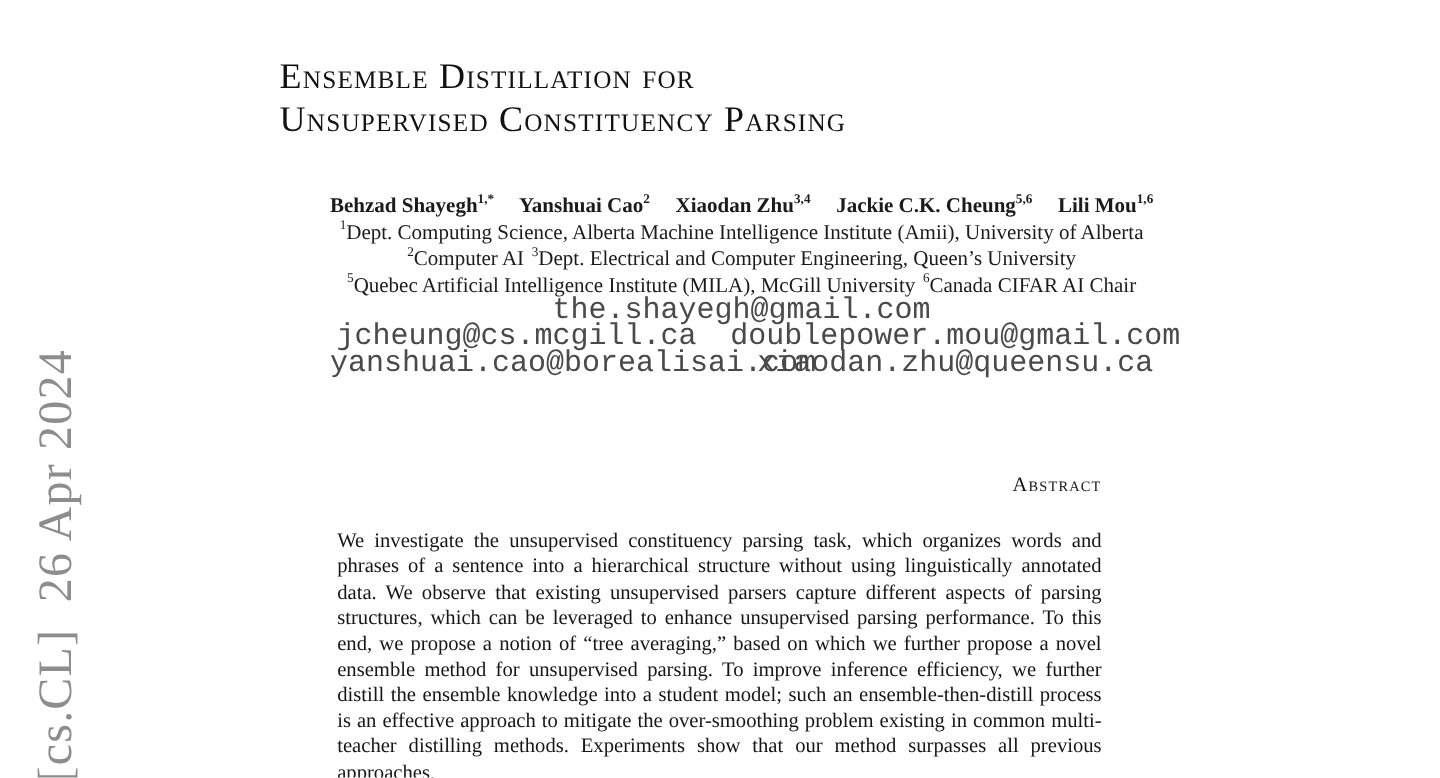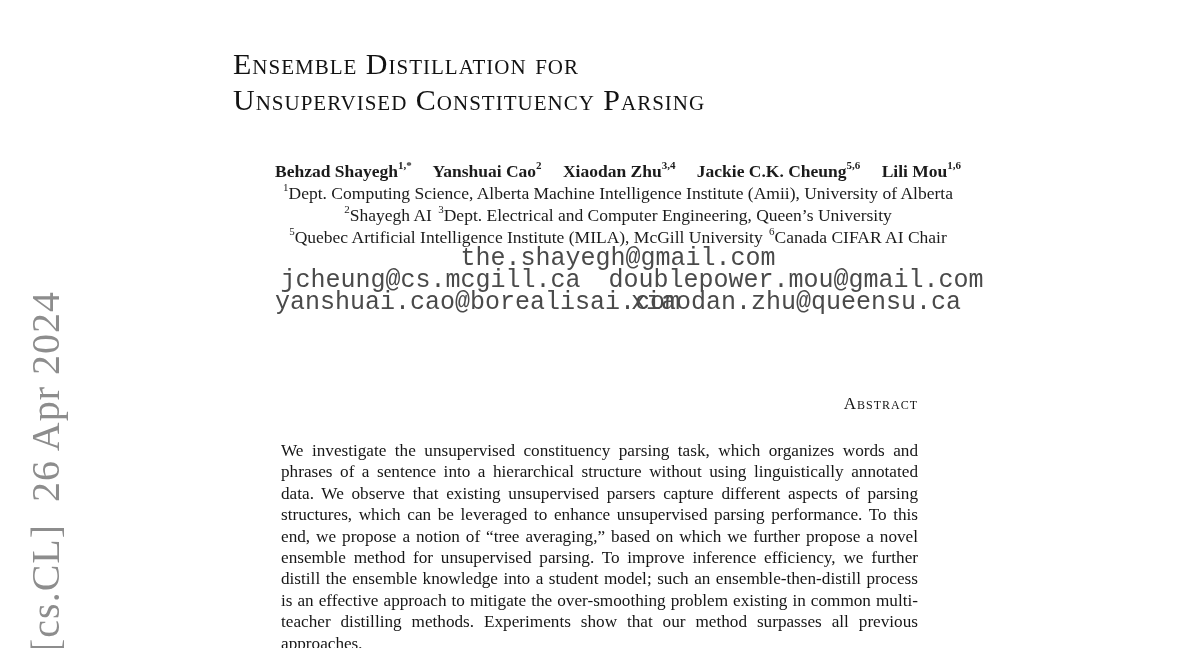--- a/index.html
+++ b/index.html
@@ -122,21 +122,21 @@
       <span class="author"><span>Xiaodan Zhu</span><sup class="s">3,4</sup></span>
       <span class="author"><span>Jackie C.K. Cheung</span><sup class="s">5,6</sup></span>
       <span class="author"><span>Lili Mou</span><sup class="s">1,6</sup></span>
     </div>
 
     <div class="row">
       <sup class="s">1</sup><span>Dept. Computing Science, Alberta Machine Intelligence Institute (Amii), University of Alberta</span>
     </div>
 
     <div class="row">
-      <span><sup class="s">2</sup><span>Shayegh AI</span></span>
+      <span><sup class="s">2</sup><span>Computer AI</span></span>
       <span class="affil-gap"><sup class="s">3</sup><span>Dept. Electrical and Computer Engineering, Queen’s University</span></span>
     </div>
 
 
     <div class="row">
       <span><sup class="s">5</sup><span>Quebec Artificial Intelligence Institute (MILA), McGill University</span></span>
       <span class="affil-gap"><sup class="s">6</sup><span>Canada CIFAR AI Chair</span></span>
     </div>
 
     <div class="row email-row">

